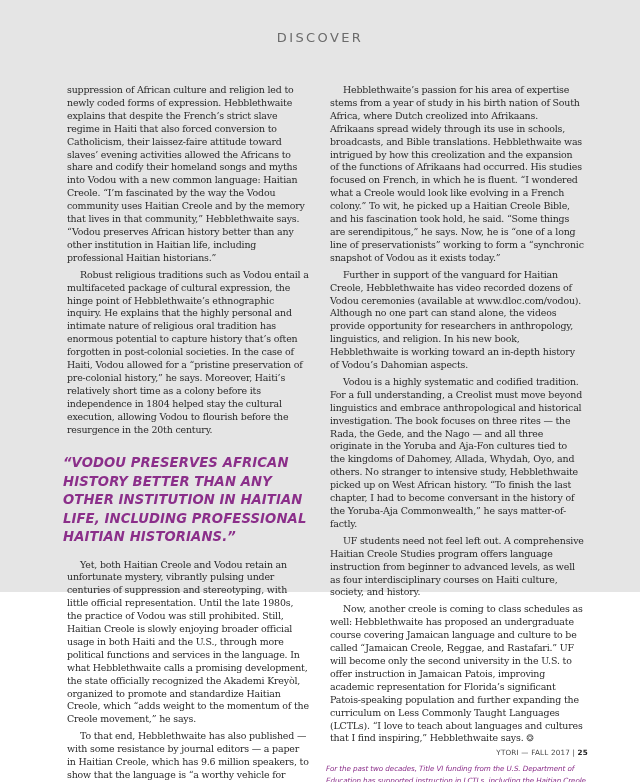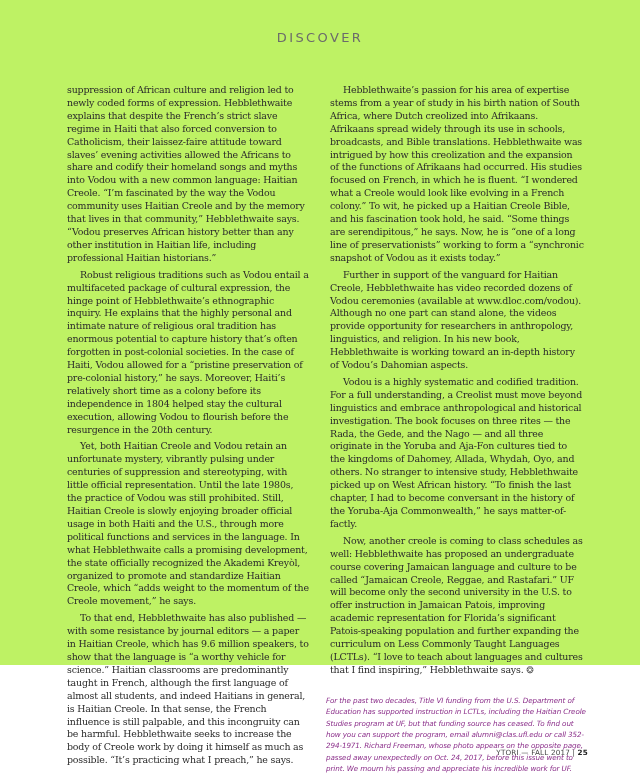--- a/index.html
+++ b/index.html
@@ -1,17 +1,17 @@
 <!DOCTYPE html>
 <html><head>
 <meta charset="utf-8">
 <style>
   html, body { margin: 0; padding: 0; background: #ffffff; }
   body { width: 640px; height: 782px; position: relative; overflow: hidden; }
-  .page { position: absolute; left: 0; top: 0; width: 640px; height: 665px; background: #bef264; }
+  .page { position: absolute; left: 0; top: 0; width: 640px; height: 592px; background: #e5e5e5; }
   .section-head {
     position: absolute; top: 30px; left: 0; width: 640px; text-align: center;
     font-family: "DejaVu Sans", sans-serif; font-size: 13px; letter-spacing: 2.4px;
     color: #6b6b6b;
   }
   .col {
     position: absolute; top: 80px; width: 250px;
     font-family: "DejaVu Serif", serif; font-size: 9.45px; line-height: 12.9px;
     color: #2a2a2a; letter-spacing: -0.18px;
   }
@@ -37,28 +37,30 @@
 </style>
 </head>
 <body>
 
 <div class="page">
   <div class="section-head">DISCOVER</div>
 
   <div class="col col-left">
     <p>suppression of African culture and religion led to newly coded forms of expression. Hebblethwaite explains that despite the French’s strict slave regime in Haiti that also forced conversion to Catholicism, their laissez-faire atti­tude toward slaves’ evening activities allowed the Africans to share and codify their homeland songs and myths into Vodou with a new common language: Haitian Creole. “I’m fascinated by the way the Vodou community uses Haitian Creole and by the memory that lives in that community,” Hebblethwaite says. “Vodou preserves African history better than any other institution in Haitian life, including professional Haitian historians.”</p>
     <p class="indent">Robust religious traditions such as Vodou entail a multi­faceted package of cultural expression, the hinge point of Hebblethwaite’s ethnographic inquiry. He explains that the highly personal and intimate nature of religious oral tradi­tion has enormous potential to capture history that’s often forgotten in post-colonial societies. In the case of Haiti, Vodou allowed for a “pristine preservation of pre-colonial history,” he says. Moreover, Haiti’s relatively short time as a colony before its independence in 1804 helped stay the cultural execution, allowing Vodou to flourish before the resurgence in the 20th century.</p>
+    <div class="pull-quote">“VODOU PRESERVES AFRICAN HISTORY BETTER THAN ANY OTHER INSTITUTION IN HAITIAN LIFE, INCLUDING PROFESSIONAL HAITIAN HISTORIANS.”</div>
     <p class="indent">Yet, both Haitian Creole and Vodou retain an unfor­tunate mystery, vibrantly pulsing under centuries of suppression and stereotyping, with little official repre­sentation. Until the late 1980s, the practice of Vodou was still prohibited. Still, Haitian Creole is slowly enjoying broader official usage in both Haiti and the U.S., through more political functions and services in the language. In what Hebblethwaite calls a promising development, the state officially recognized the Akademi Kreyòl, organized to promote and standardize Haitian Creole, which “adds weight to the momentum of the Creole movement,” he says.</p>
     <p class="indent">To that end, Hebblethwaite has also published — with some resistance by journal editors — a paper in Haitian Creole, which has 9.6 million speakers, to show that the language is “a worthy vehicle for science.” Haitian classrooms are predomi­nantly taught in French, although the first language of almost all students, and indeed Haitians in general, is Haitian Creole. In that sense, the French influence is still palpable, and this incongruity can be harmful. Hebblethwaite seeks to increase the body of Creole work by doing it himself as much as possible. “It’s practicing what I preach,” he says.</p>
   </div>
 
   <div class="col col-right">
     <p class="indent">Hebblethwaite’s passion for his area of expertise stems from a year of study in his birth nation of South Africa, where Dutch creolized into Afrikaans. Afrikaans spread widely through its use in schools, broadcasts, and Bible translations. Hebblethwaite was intrigued by how this creo­lization and the expansion of the functions of Afrikaans had occurred. His studies focused on French, in which he is fluent. “I wondered what a Creole would look like evolving in a French colony.” To wit, he picked up a Haitian Creole Bible, and his fascination took hold, he said. “Some things are serendipitous,” he says. Now, he is “one of a long line of preservationists” working to form a “synchronic snapshot of Vodou as it exists today.”</p>
     <p class="indent">Further in support of the vanguard for Haitian Creole, Hebblethwaite has video recorded dozens of Vodou cere­monies (available at www.dloc.com/vodou). Although no one part can stand alone, the videos provide opportunity for researchers in anthropology, linguistics, and religion. In his new book, Hebblethwaite is working toward an in-depth history of Vodou’s Dahomian aspects.</p>
     <p class="indent">Vodou is a highly systematic and codified tradition. For a full understanding, a Creolist must move beyond linguistics and embrace anthropological and historical investigation. The book focuses on three rites — the Rada, the Gede, and the Nago — and all three originate in the Yoruba and Aja-Fon cultures tied to the kingdoms of Dahomey, Allada, Whydah, Oyo, and others. No stranger to intensive study, Hebblethwaite picked up on West African history. “To finish the last chapter, I had to become conversant in the history of the Yoruba-Aja Commonwealth,” he says matter-of-factly.</p>
+    <p class="indent">UF students need not feel left out. A comprehensive Haitian Creole Studies program offers language instruction from beginner to advanced levels, as well as four interdisci­plinary courses on Haiti culture, society, and history.</p>
     <p class="indent"><span>Now, another creole is coming to class schedules as well: Hebblethwaite has proposed an undergraduate course covering Jamaican language and culture to be called “Jamaican Creole, Reggae, and Rastafari.” UF will become only the second university in the U.S. to offer instruction in Jamaican Patois, improving academic representation for Florida’s significant Patois-speaking population and further expanding the curriculum on Less Commonly Taught Languages (LCTLs). “I love to teach about languages and cultures that I find inspiring,” Hebblethwaite says.</span> <span class="end-mark">❂</span></p>
     <div class="note">For the past two decades, Title VI funding from the U.S. Department of Education has supported instruction in LCTLs, including the Haitian Creole Studies program at UF, but that funding source has ceased. To find out how you can support the program, email alumni@clas.ufl.edu or call 352-294-1971. Richard Freeman, whose photo appears on the opposite page, passed away unexpectedly on Oct. 24, 2017, before this issue went to print. We mourn his passing and appreciate his incredible work for UF.</div>
   </div>
 
   <div class="folio">
     <span>YTORI — FALL 2017 | </span><span class="num">25</span>
   </div>
 </div>
 
 </body></html>

